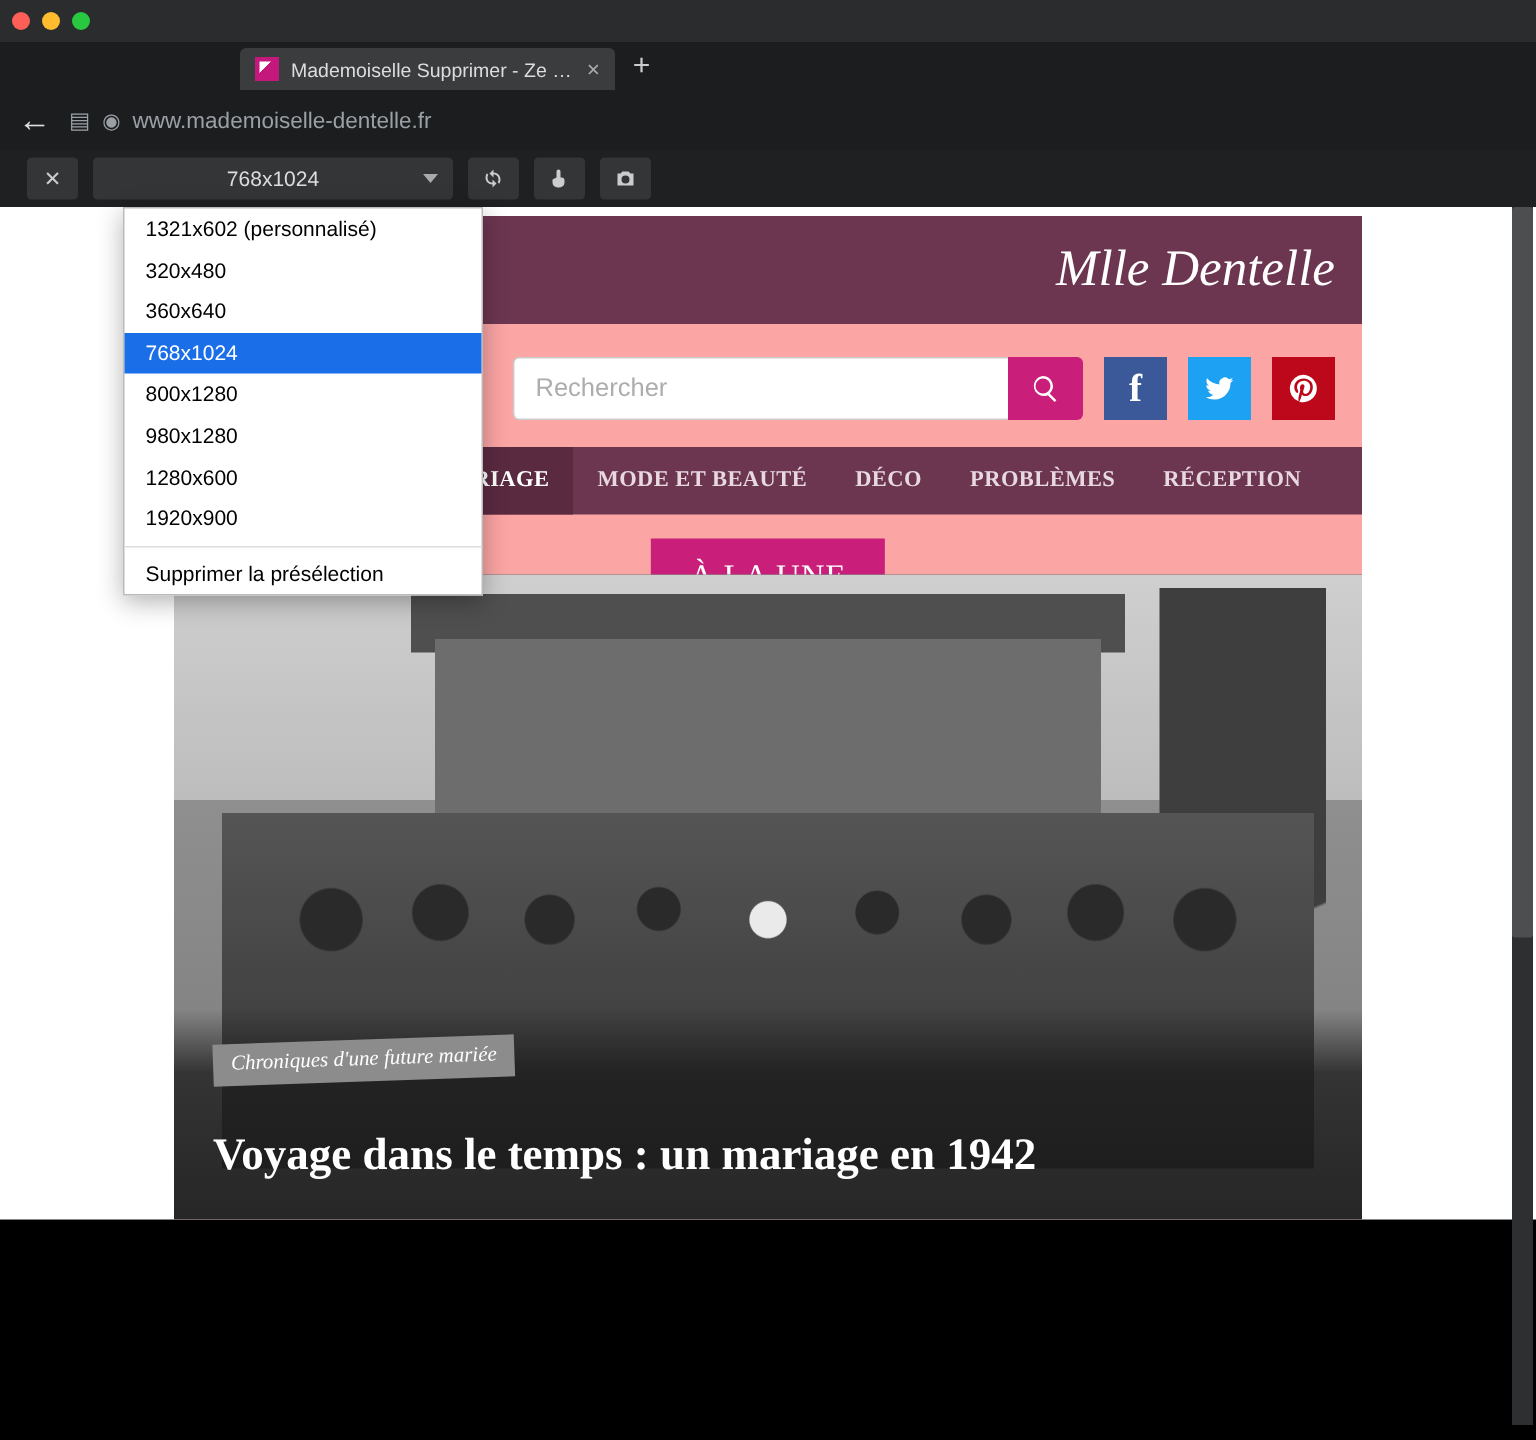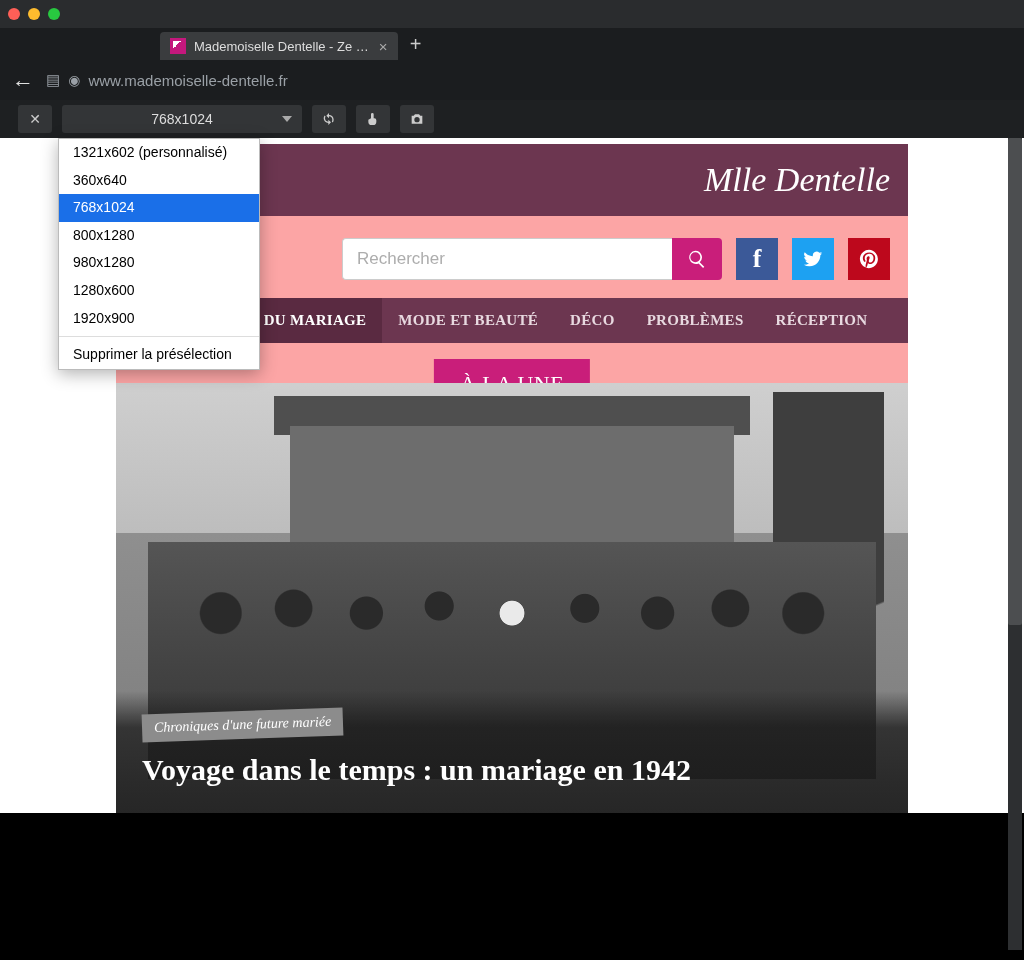--- a/index.html
+++ b/index.html
@@ -25,21 +25,21 @@
 
   
   .devbar { height:38px; background:#1e2022; display:flex; align-items:center; gap:10px; padding:0 18px; position:relative; }
   .devbtn { width:34px; height:28px; background:#333537; border-radius:3px; display:flex; align-items:center; justify-content:center; color:#ccc; }
   .devbtn.close-x { font-size:14px; }
   .preset { width:240px; height:28px; background:#333537; border-radius:3px; color:#ddd; display:flex; align-items:center; justify-content:center; font-size:14px; position:relative;}
   .preset .caret{position:absolute; right:10px; top:11px; width:0;height:0;border-left:5px solid transparent;border-right:5px solid transparent;border-top:6px solid #aaa;}
   .devbtn svg{width:16px;height:16px;fill:#ccc;}
 
   
-  .dropdown { position:absolute; top:38px; left:58px; width:202px; background:#fff; border:1px solid #bbb; box-shadow:0 4px 16px rgba(0,0,0,.3); z-index:50; font-size:14px; color:#000;}
+  .dropdown { position:absolute; top:38px; left:82px; width:240px; background:#fff; border:1px solid #bbb; box-shadow:0 4px 16px rgba(0,0,0,.3); z-index:50; font-size:14px; color:#000;}
   .dropdown .opt { padding:4px 14px; line-height:1.4; white-space:nowrap;}
   .dropdown .opt.sel { background:#1a6fe8; color:#fff; }
   .dropdown .sep { height:1px; background:#ddd; margin:4px 0;}
 
   
   .viewport { background:#fff; display:flex; justify-content:center; padding-top:6px;}
   .page { width:792px; background:#fca5a5; }
 
   .hero { background:#6c3650; height:72px; display:flex; align-items:center; justify-content:space-between; padding:0 18px;}
   .hamburger { width:34px; height:26px; display:flex; flex-direction:column; justify-content:space-between;}
@@ -76,41 +76,41 @@
     radial-gradient(circle at 40% 27%,#2a2a2a 0 3%,transparent 3.2%),
     radial-gradient(circle at 50% 30%,#eaeaea 0 3%,transparent 3.2%),
     radial-gradient(circle at 60% 28%,#2a2a2a 0 3%,transparent 3.2%),
     radial-gradient(circle at 70% 30%,#2a2a2a 0 3%,transparent 3.2%),
     radial-gradient(circle at 80% 28%,#2a2a2a 0 3%,transparent 3.2%),
     radial-gradient(circle at 90% 30%,#2a2a2a 0 3%,transparent 3.2%),
     linear-gradient(#555 0%,#333 100%);
   }
   .overlay { position:absolute; left:0; right:0; bottom:0; padding:20px 26px 26px; background:linear-gradient(transparent, rgba(45,20,35,.75) 30%, rgba(45,20,35,.88));}
   .tag { display:inline-block; background:#1aa9b8; color:#fff; padding:6px 12px; font-size:14px; font-style:italic; font-family:Georgia,serif; transform:rotate(-2deg); margin-bottom:14px;}
-  .headline { color:#fff; font-family:Georgia,serif; font-size:30px; }
+  .headline { color:#fff; font-family:Georgia,serif; font-size:30px;margin-top:18px; }
 
   .browser-scrollbar{position:absolute;right:2px;top:138px;bottom:10px;width:14px;background:#2d2f31;}
   .browser-scrollbar .thumb{position:absolute;top:0;width:100%;height:60%;background:#4c4e50;border-radius:2px;}
 </style>
 </head>
 <body>
 
 <div class="window">
   <div class="titlebar">
     <div class="traffic">
       <div class="tl red"></div>
       <div class="tl yellow"></div>
       <div class="tl green"></div>
     </div>
   </div>
 
   <div class="tabstrip">
     <div class="tab">
       <span class="favicon"></span>
-      <span class="title">Mademoiselle Dentelle - Ze …</span>
+      <span class="title">Mademoiselle Supprimer - Ze …</span>
       <span class="close">×</span>
     </div>
     <div class="newtab">+</div>
   </div>
 
   <div class="toolbar">
     <div class="back">←</div>
     <div class="urlbox">
       <span>▤</span>
       <span class="globe">◉</span>
@@ -135,20 +135,21 @@
         </svg>
     </div>
     <div class="devbtn">
       <svg viewBox="0 0 24 24">
           <path d="M4 7h3l2-2h6l2 2h3v12H4V7zm8 10a4 4 0 100-8 4 4 0 000 8z"></path>
         </svg>
     </div>
 
     <div class="dropdown">
       <div class="opt">1321x602 (personnalisé)</div>
+      <div class="opt">320x480</div>
       <div class="opt">360x640</div>
       <div class="opt sel">768x1024</div>
       <div class="opt">800x1280</div>
       <div class="opt">980x1280</div>
       <div class="opt">1280x600</div>
       <div class="opt">1920x900</div>
       <div class="sep"></div>
       <div class="opt">Supprimer la présélection</div>
     </div>
   </div>

